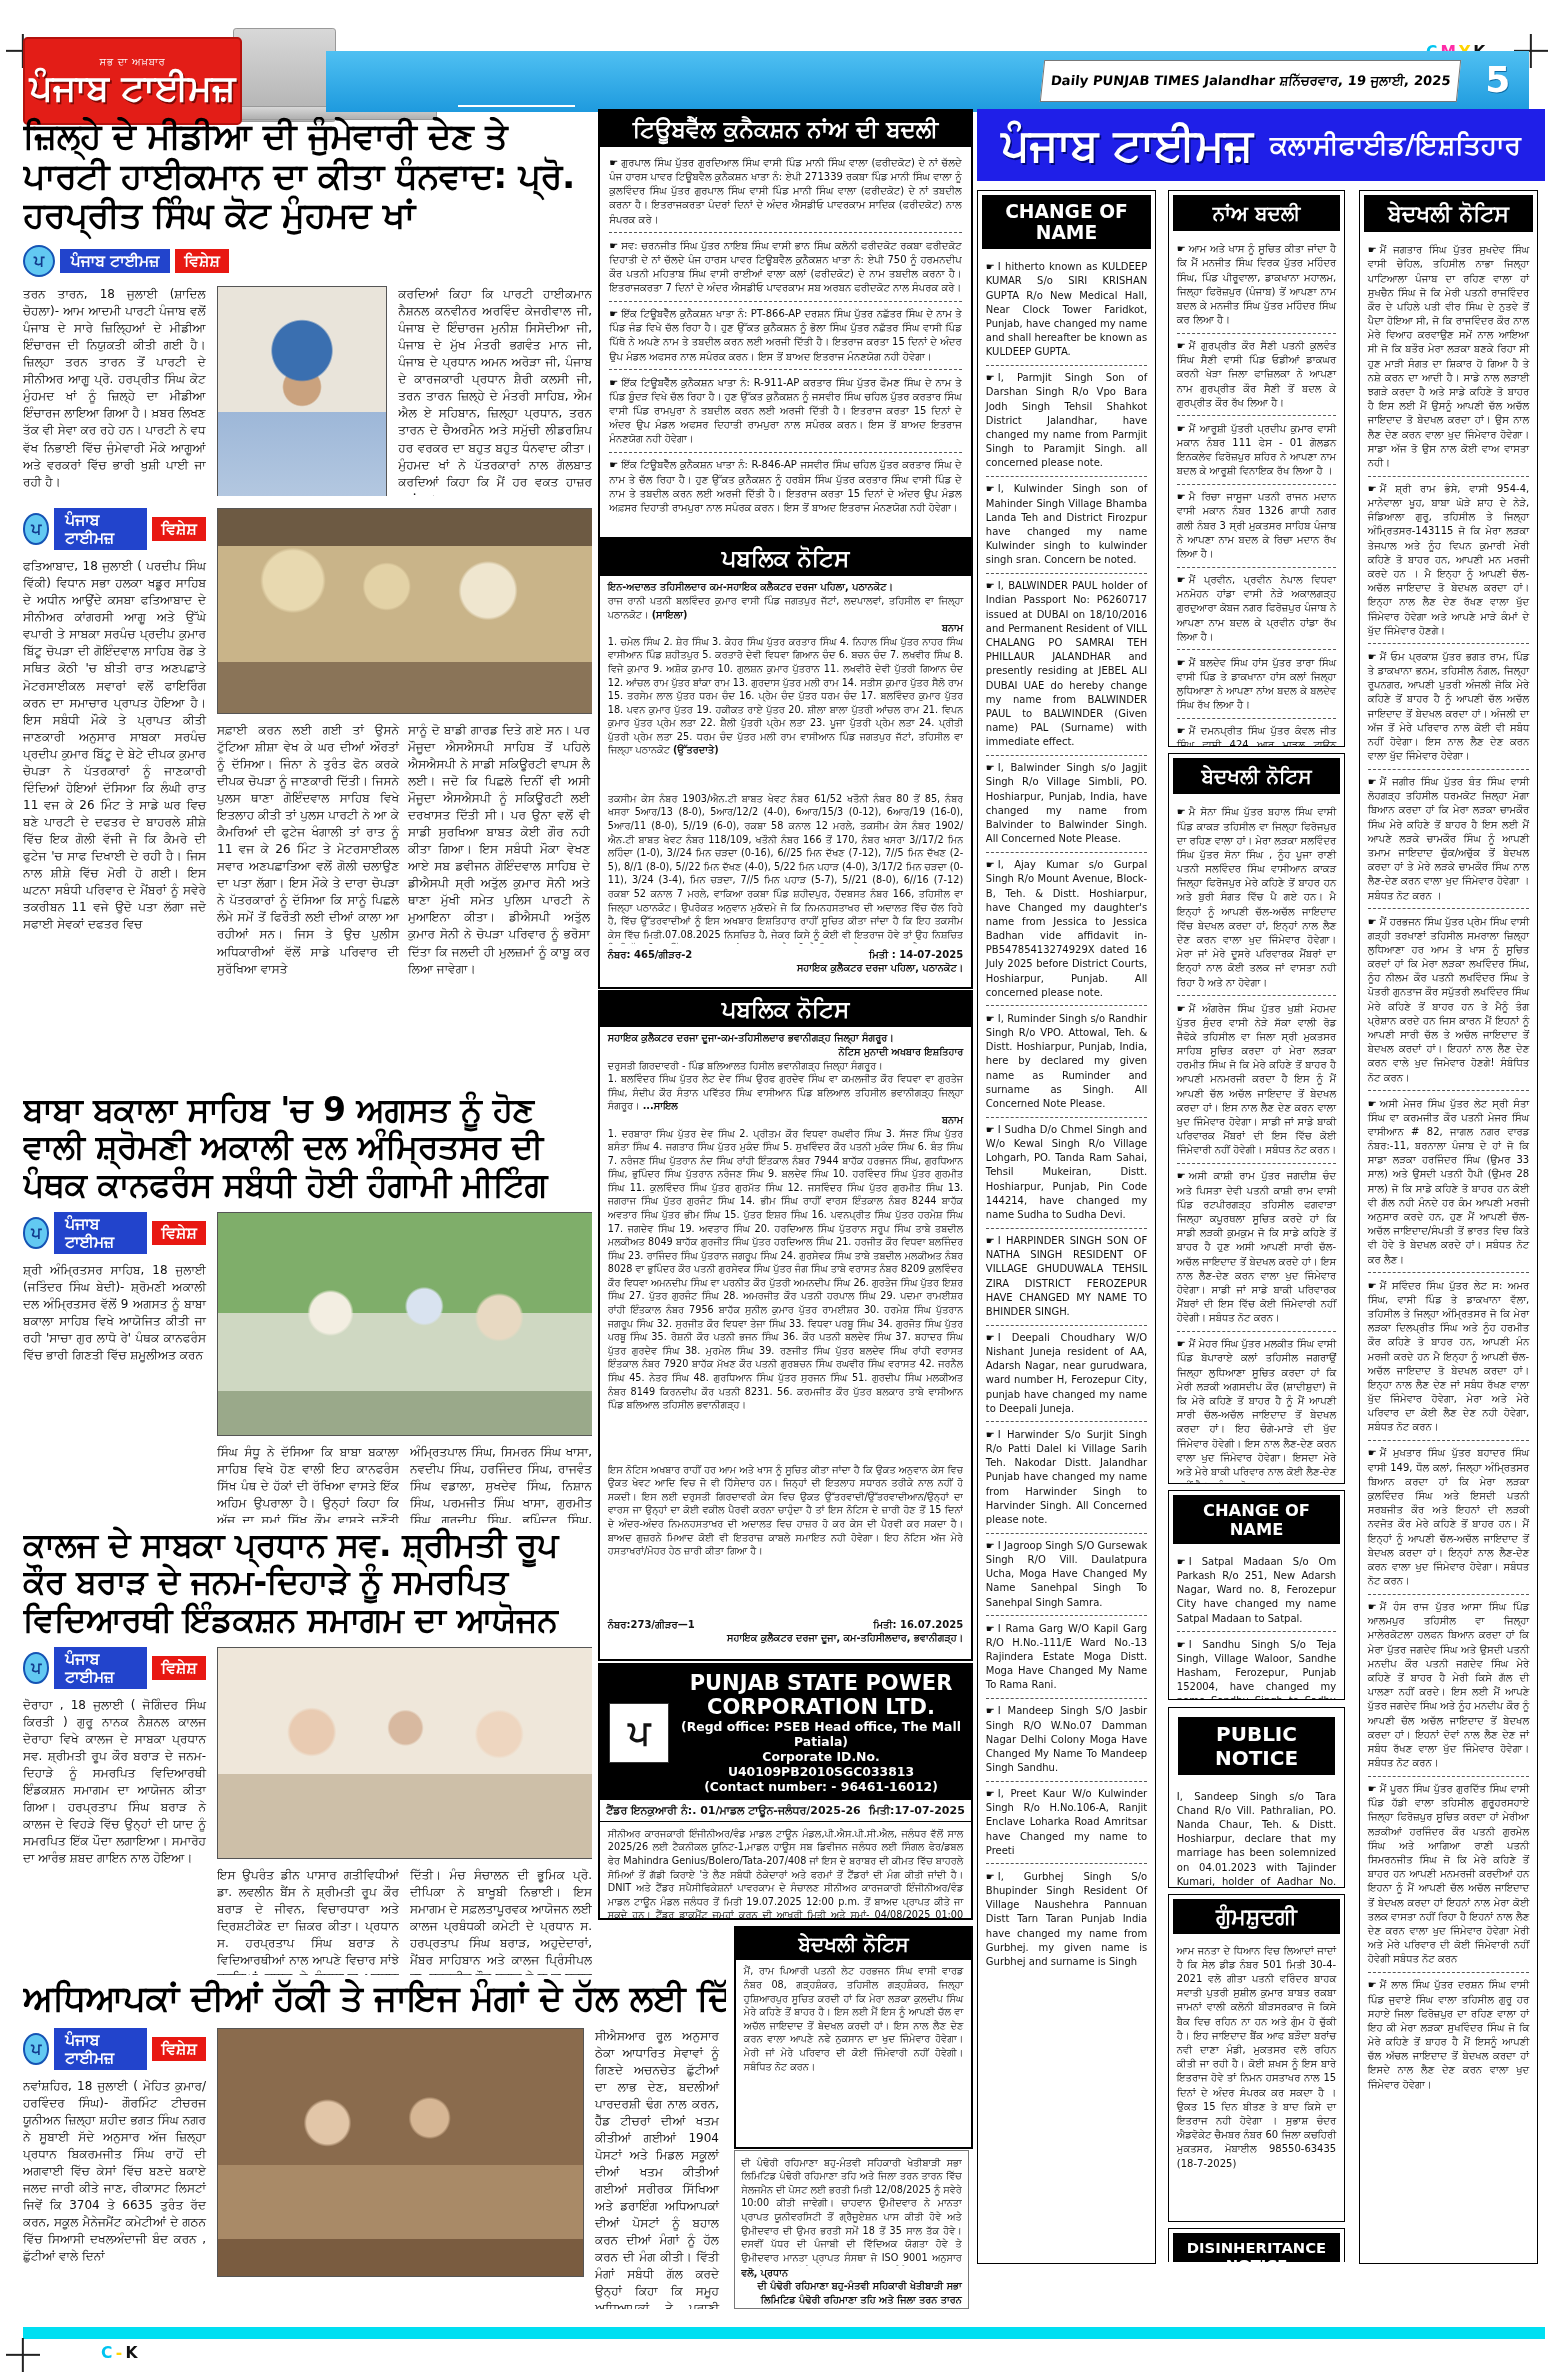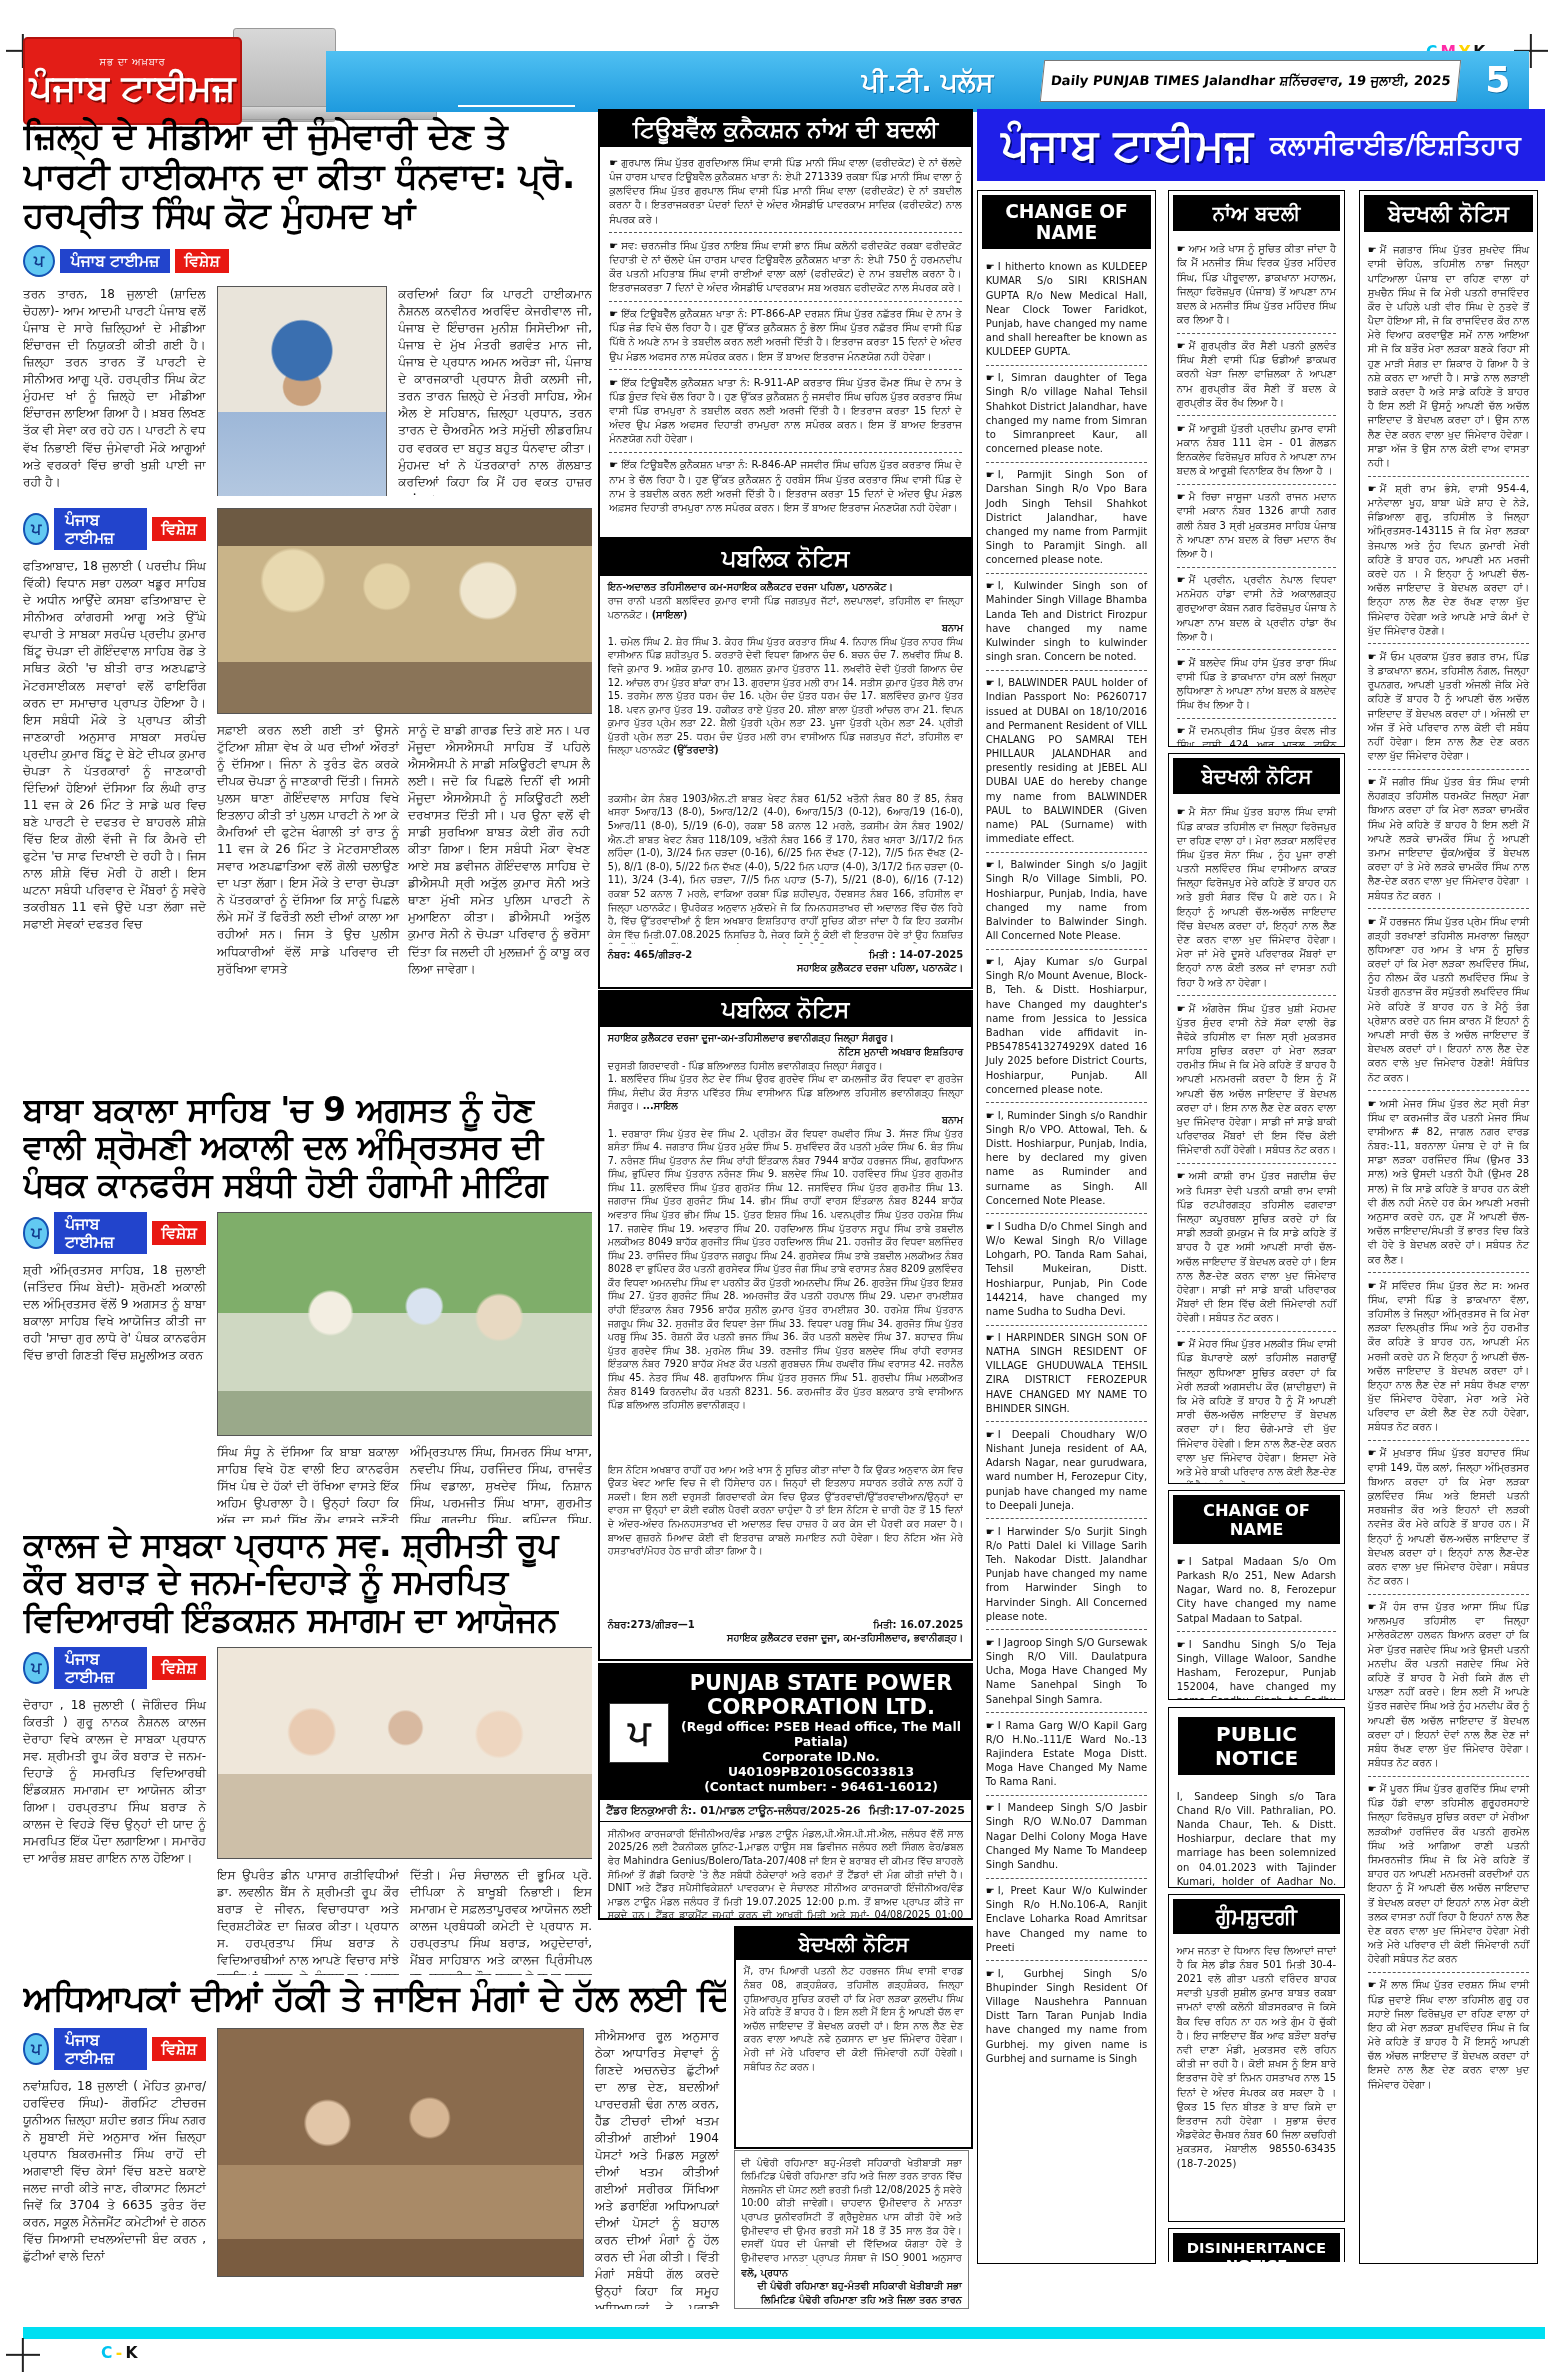--- a/index.html
+++ b/index.html
@@ -93,21 +93,20 @@
   </div>
   <div class="abs regmark" style="left:1426px;top:43px;">
     <span class="c">C</span><span class="m">M</span><span class="y">Y</span><span class="k">K</span>
   </div>
   <div class="abs cross" style="left:1514px;top:34px;"></div>
 
   <div class="abs" style="left:0;top:31px;width:1554px;height:93px;">
     <div class="abs mast-gray" style="left:233px;top:-3.1px;width:101px;height:92px;"></div>
     <div class="abs mast-gray" style="left:23px;top:75px;width:412px;height:12.4px;"></div>
     <div class="abs mast-blue" style="left:326px;top:20px;width:1203px;height:61px;">
-      <div class="section">ਪੀ.ਟੀ. ਪਲੱਸ</div>
       <div class="abs datebox" style="right:70px;top:9.3px;height:40px;">
         <span>Daily PUNJAB TIMES Jalandhar ਸ਼ਨਿੱਚਰਵਾਰ, 19 ਜੁਲਾਈ, 2025</span>
       </div>
       <div class="abs pageno" style="right:18.7px;top:7.8px;">5</div>
       <div class="abs underline-white" style="left:132px;bottom:4.7px;width:117px;"></div>
     </div>
     <div class="abs mast-red" style="left:23px;top:6.2px;width:215px;height:84px;">
       <div class="tag">ਸਭ ਦਾ ਅਖ਼ਬਾਰ</div>
       <div class="ttl">ਪੰਜਾਬ ਟਾਈਮਜ਼</div>
     </div>
@@ -290,21 +289,20 @@
     <span class="b2">ਕਲਾਸੀਫਾਈਡ/ਇਸ਼ਤਿਹਾਰ</span>
   </div>
 
   <div class="abs cl-col" style="left:977px;top:190px;width:177px;height:2072px;">
     <div class="nhead" style="font-size:18.7px;padding:6.2px 1.6px;margin:3.9px;">CHANGE OF NAME</div>
     <div class="cl-entries">
 
 
         <div class="entry"><span class="hand">☛</span><span>I hitherto known as KULDEEP KUMAR S/o SIRI KRISHAN GUPTA R/o New Medical Hall, Near Clock Tower Faridkot, Punjab, have changed my name and shall hereafter be known as KULDEEP GUPTA.</span></div>
 
-        <div class="entry"><span class="hand">☛</span><span>I, Simran daughter of Tega Singh R/o village Nahal Tehsil Shahkot District Jalandhar, have changed my name from Simran to Simranpreet Kaur, all concerned please note.</span></div>
 
         <div class="entry"><span class="hand">☛</span><span>I, Parmjit Singh Son of Darshan Singh R/o Vpo Bara Jodh Singh Tehsil Shahkot District Jalandhar, have changed my name from Parmjit Singh to Paramjit Singh. all concerned please note.</span></div>
 
         <div class="entry"><span class="hand">☛</span><span>I, Kulwinder Singh son of Mahinder Singh Village Bhamba Landa Teh and District Firozpur have changed my name Kulwinder singh to kulwinder singh sran. Concern be noted.</span></div>
 
         <div class="entry"><span class="hand">☛</span><span>I, BALWINDER PAUL holder of Indian Passport No: P6260717 issued at DUBAI on 18/10/2016 and Permanent Resident of VILL CHALANG PO SAMRAI TEH PHILLAUR JALANDHAR and presently residing at JEBEL ALI DUBAI UAE do hereby change my name from BALWINDER PAUL to BALWINDER (Given name) PAL (Surname) with immediate effect.</span></div>
 
         <div class="entry"><span class="hand">☛</span><span>I, Balwinder Singh s/o Jagjit Singh R/o Village Simbli, PO. Hoshiarpur, Punjab, India, have changed my name from Balvinder to Balwinder Singh. All Concerned Note Please.</span></div>
 
         <div class="entry"><span class="hand">☛</span><span>I, Ajay Kumar s/o Gurpal Singh R/o Mount Avenue, Block-B, Teh. &amp; Distt. Hoshiarpur, have Changed my daughter's name from Jessica to Jessica Badhan vide affidavit in-PB54785413274929X dated 16 July 2025 before District Courts, Hoshiarpur, Punjab. All concerned please note.</span></div>

